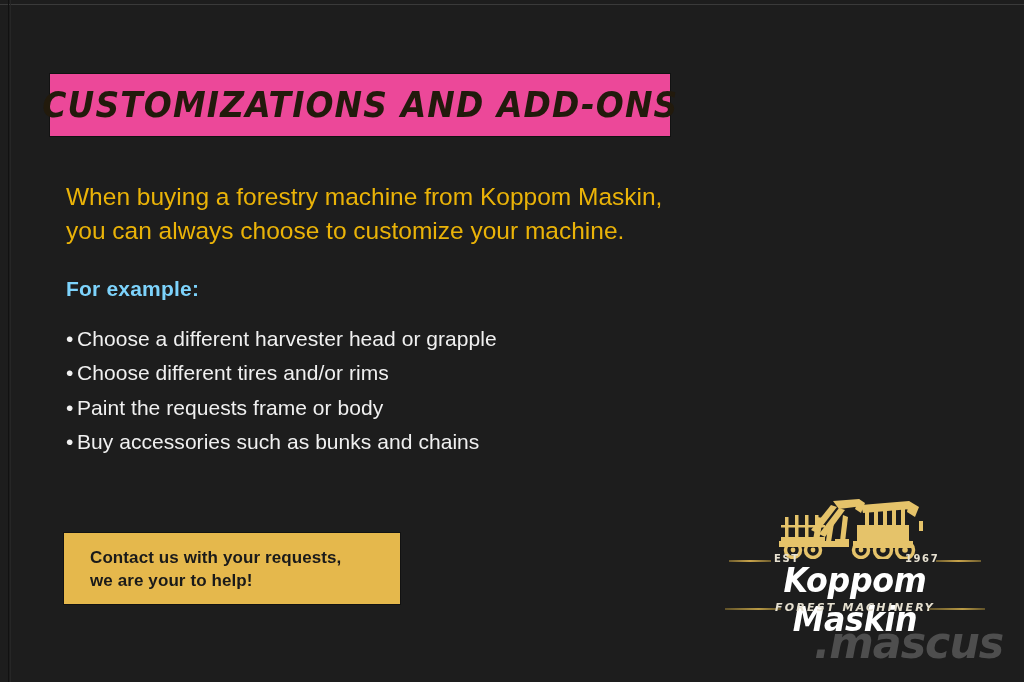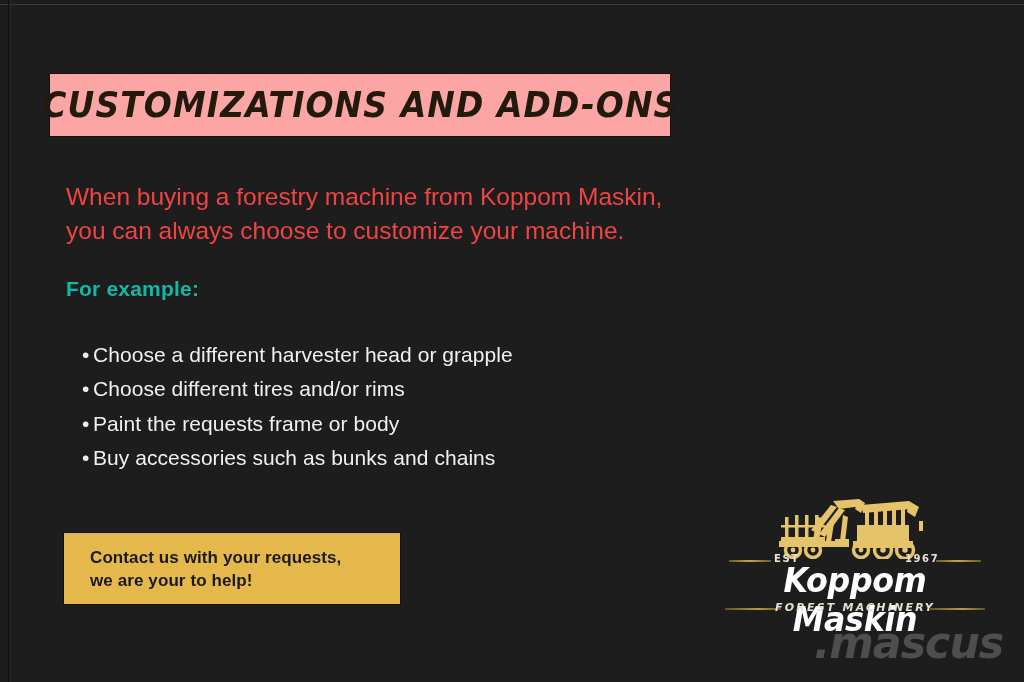--- a/index.html
+++ b/index.html
@@ -42,21 +42,21 @@
     background: #262626;
   }
 
   
   .banner {
     position: absolute;
     left: 50px;
     top: 74px;
     width: 620px;
     height: 62px;
-    background: #fca5a5;
+    background: #ec4899;
     box-shadow: 0 0 0 1px rgba(0,0,0,0.35);
     display: flex;
     align-items: center;
     justify-content: center;
   }
   .banner-title {
     font-family: "DejaVu Sans", sans-serif;
     font-size: 35px;
     font-weight: 700;
     font-style: italic;
@@ -65,46 +65,46 @@
     white-space: nowrap;
     transform: scaleX(0.94);
   }
 
   
   .intro {
     position: absolute;
     left: 66px;
     top: 180px;
     width: 720px;
-    color: #ef4444;
+    color: #eab308;
     font-size: 24.5px;
     line-height: 34px;
     font-weight: 400;
   }
   .intro-line { white-space: nowrap; }
 
   
   .subhead {
     position: absolute;
     left: 66px;
     top: 277px;
-    color: #14b8a6;
+    color: #7dd3fc;
     font-size: 21px;
     font-weight: 700;
     letter-spacing: 0.2px;
   }
 
   
   .bullets {
     position: absolute;
     left: 66px;
     top: 322px;
     width: 760px;
     list-style: none;
-    margin: 16px;
+    margin: 0;
     padding: 0;
   }
   .bullets li {
     color: #f0f0f0;
     font-size: 21px;
     line-height: 34.4px;
     white-space: nowrap;
     letter-spacing: 0.05px;
   }
   .bullets li .dot {

